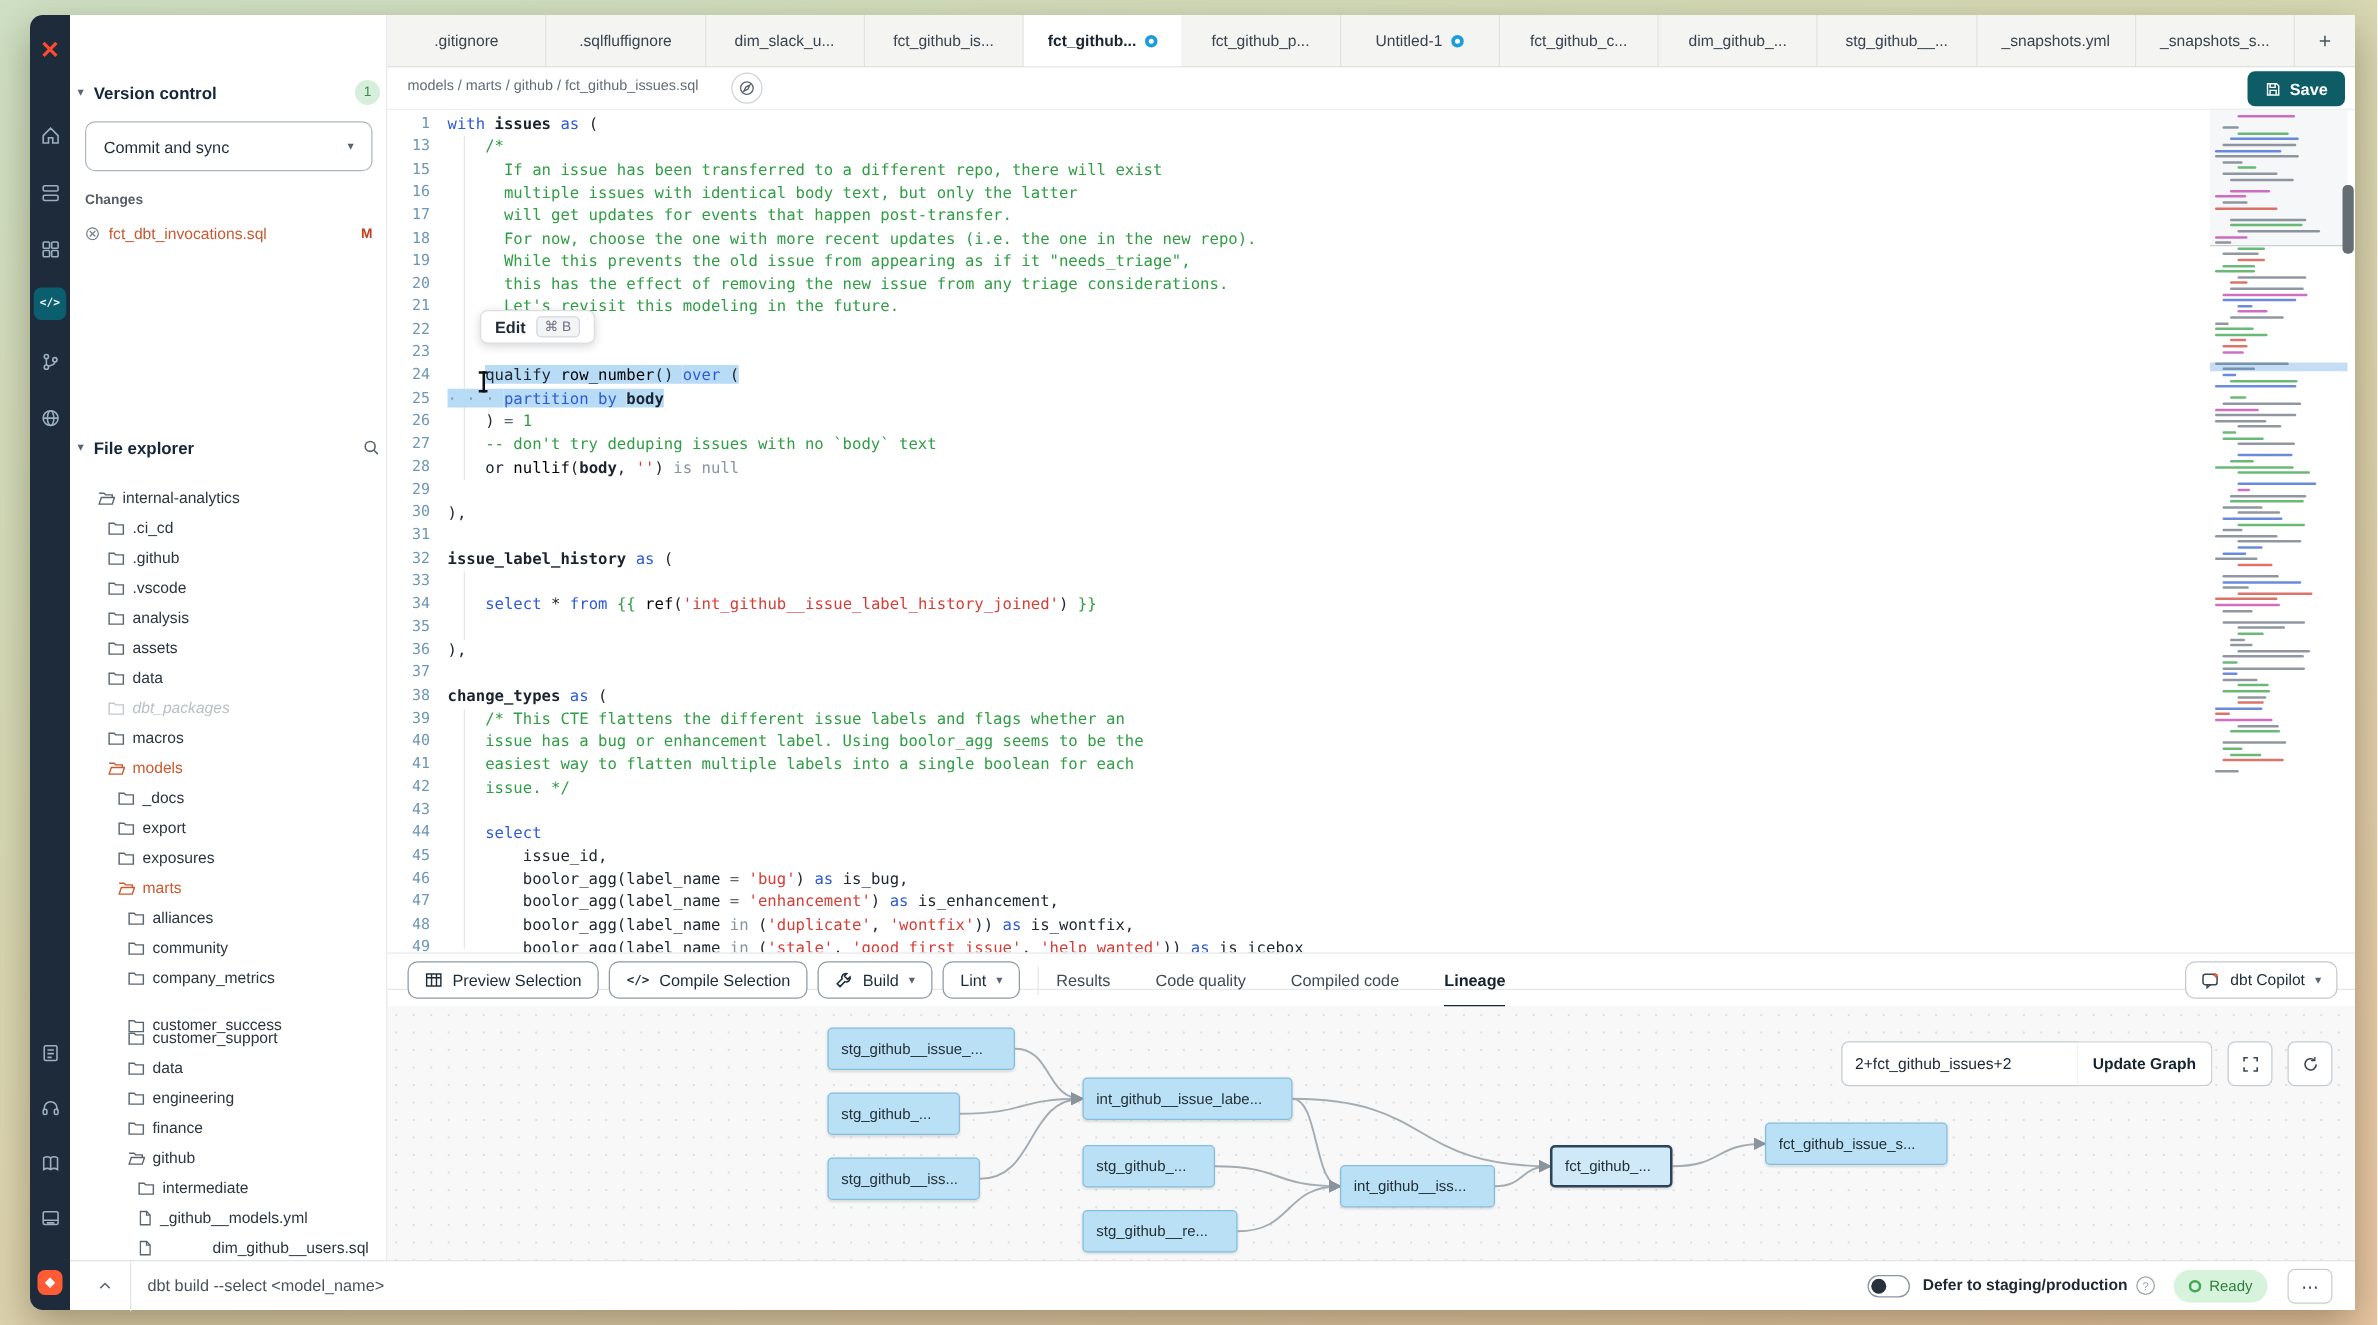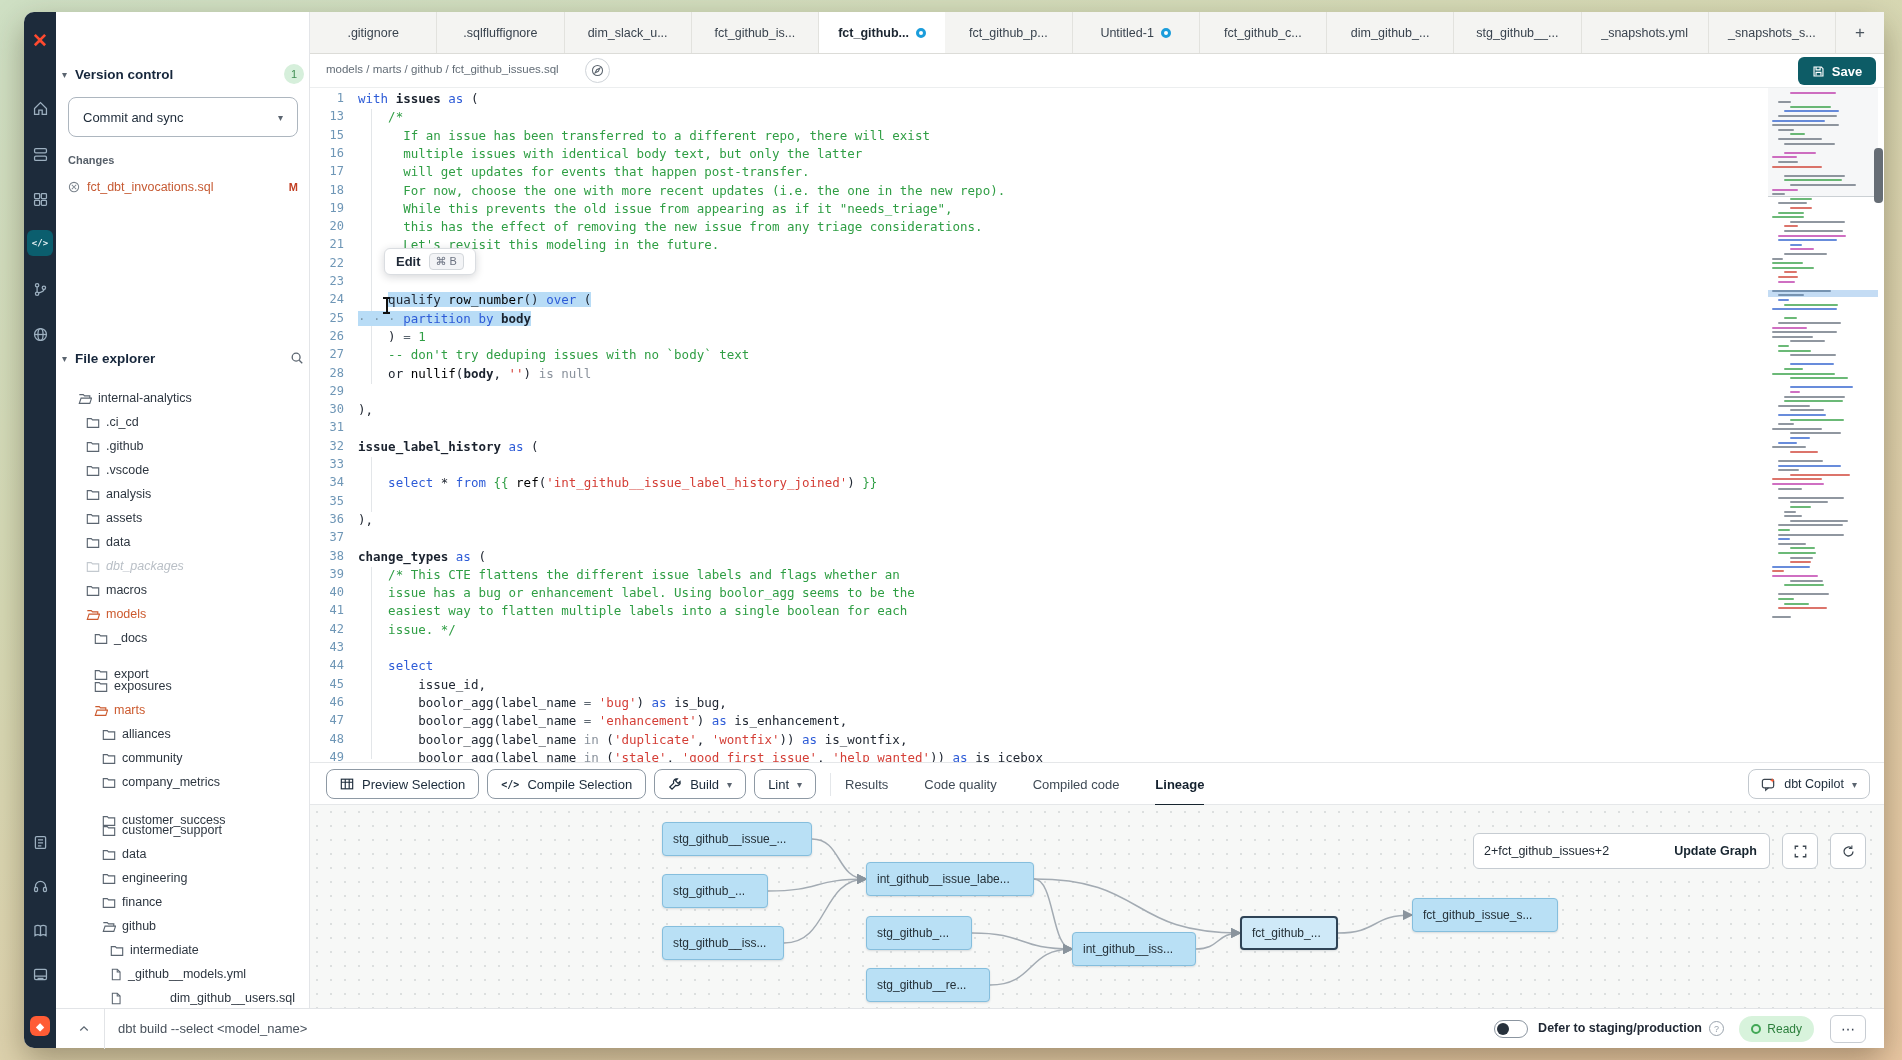--- a/index.html
+++ b/index.html
@@ -79,21 +79,21 @@
   .ibeam { position:absolute; left:72px; top:209px; width:9px; height:17px; z-index:6; }
   .ibeam:before { content:""; position:absolute; left:4px; top:0; width:1.6px; height:17px; background:#111; }
   .ibeam:after { content:""; position:absolute; left:1px; top:0; width:7px; height:2px; box-shadow:0 15px 0 #111; background:#111; }
   .minimap { position:absolute; left:1458px; top:0; width:110px; height:600px; }
   .mm-bar { position:absolute; height:2px; border-radius:1px; }
   .mm-view { position:absolute; left:1458px; top:0; width:110px; height:109px; background:rgba(190,198,206,.14); border-bottom:1px solid #cbd0d4; }
   .mm-sel { position:absolute; left:1458px; top:202px; width:110px; height:7px; background:rgba(60,140,220,.3); }
   .scrollthumb { position:absolute; left:1564px; top:60px; width:9px; height:55px; background:#666d75; border-radius:4px; }
 
   
-  .toolbar { position:absolute; left:310px; top:762px; width:1574px; height:43px; background:#fff;
+  .toolbar { position:absolute; left:310px; top:762px; width:1574px; height:30px; background:#fff;
              border-top:1px solid #e5e7e9; border-bottom:1px solid #e5e7e9; }
   .tb-buttons { position:absolute; left:16px; top:6px; display:flex; gap:8px; }
   .tb-btn { height:30px; border:1px solid #8e99a4; border-radius:8px; background:#fff; display:inline-flex;
             align-items:center; gap:8px; padding:0 13px; font-size:13px; color:#1c2b3a; font-family:"Liberation Sans",sans-serif; }
   .tb-div { position:absolute; left:520px; top:10px; width:1px; height:23px; background:#e4e7ea; }
   .tb-tabs { position:absolute; left:535px; top:0; height:43px; display:flex; gap:36px; align-items:center; }
   .tb-tab { height:43px; line-height:43px; font-size:13px; color:#3f4a55; }
   .tb-tab.active { color:#14212e; font-weight:bold; box-shadow:inset 0 -2px 0 #16242f; }
   .copilot { position:absolute; right:14px; top:6px; height:30px; border:1px solid #c3c9cf; border-radius:8px; background:#fff;
              display:flex; align-items:center; gap:8px; padding:0 12px; font-size:12.5px; color:#1c2b3a; }
@@ -318,21 +318,21 @@
           <span>models</span>
         </div>
         <div class="trow" style="top:240px;left:38px;">
           <span class="ficon">
             <svg width="14" height="13" viewBox="0 0 16 14" fill="none" stroke="currentColor" stroke-width="1.3">
               <path d="M1.5 2.5h4.5L7.5 4h7v8.5h-13z"></path>
             </svg>
           </span>
           <span>_docs</span>
         </div>
-        <div class="trow" style="top:276px;left:38px;text-align:center;">
+        <div class="trow" style="top:264px;left:38px;text-align:center;">
           <span class="ficon">
             <svg width="14" height="13" viewBox="0 0 16 14" fill="none" stroke="currentColor" stroke-width="1.3">
               <path d="M1.5 2.5h4.5L7.5 4h7v8.5h-13z"></path>
             </svg>
           </span>
           <span>export</span>
         </div>
         <div class="trow" style="top:288px;left:38px;">
           <span class="ficon">
             <svg width="14" height="13" viewBox="0 0 16 14" fill="none" stroke="currentColor" stroke-width="1.3">

